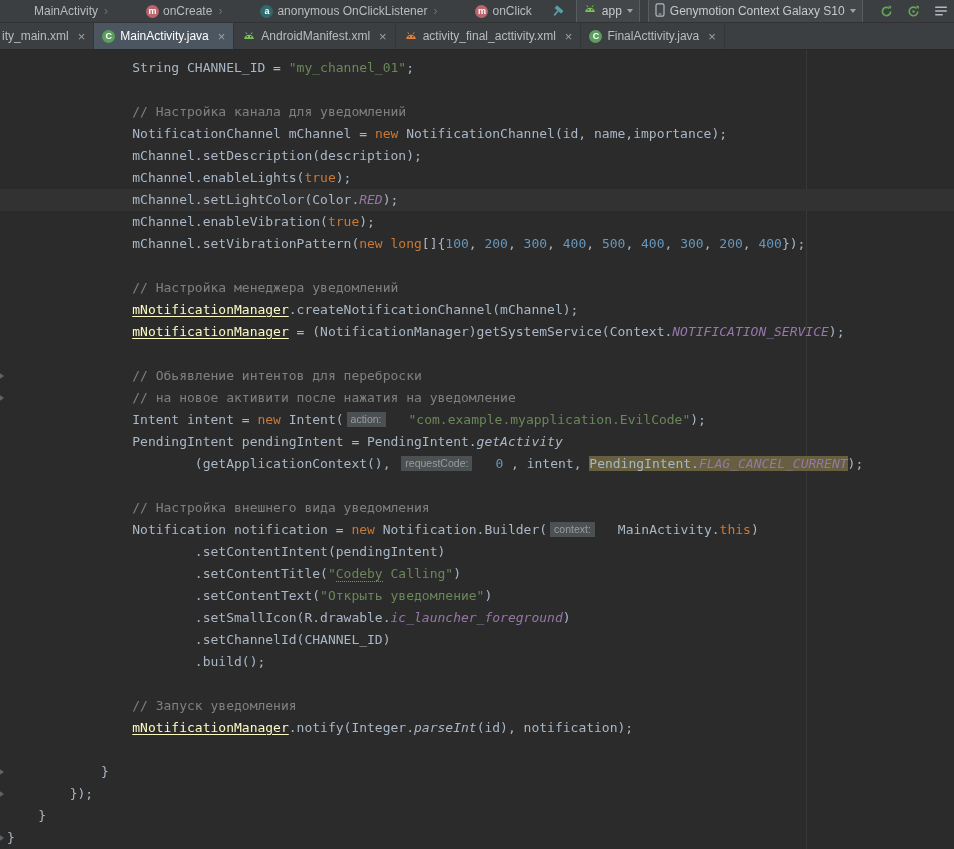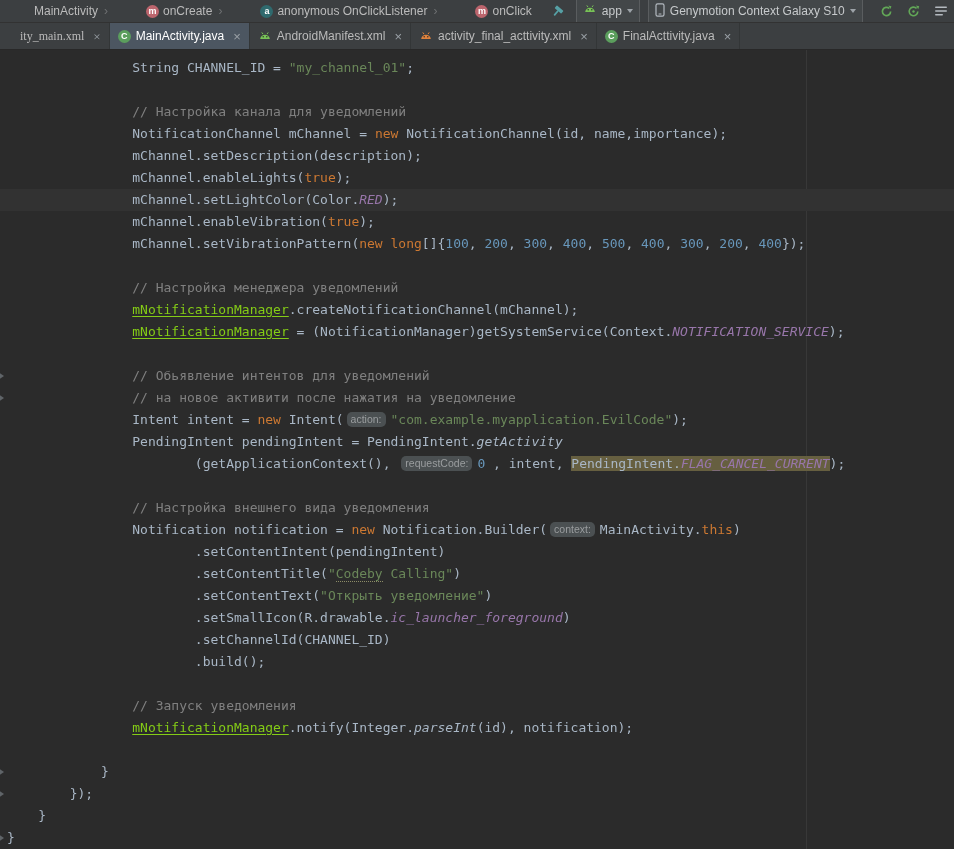--- a/index.html
+++ b/index.html
@@ -16,39 +16,39 @@
     border-radius:3px;height:17px;padding:12px 6px;cursor:pointer;color:#c7cacc;flex:0 0 auto;}
   .combo .caret{width:0;height:0;border-left:3.5px solid transparent;border-right:3.5px solid transparent;
     border-top:4px solid #9da3a8;display:inline-block;}
   .right-icons{display:flex;align-items:center;gap:7px;margin-left:6px;overflow:hidden;}
   
   .tabbar{height:26px;background:#3c3f41;display:flex;align-items:stretch;border-bottom:1px solid #282828;
     font-size:12px;color:#bbbbbb;white-space:nowrap;overflow:hidden;}
   .tab{display:flex;align-items:center;gap:5px;padding:0 8px;border-right:1px solid #333637;cursor:pointer;}
   .tab.selected{background:#4c5661;color:#ffffff;}
   .tab .close{margin-left:4px;color:#9aa0a6;font-size:13px;line-height:1;cursor:pointer;}
-  .tab:first-child{padding-left:20px;font-family:Liberation Serif, serif;}
+  .tab:first-child{padding-left:2px;}
   
   .editor{position:relative;height:801px;background:#2b2b2b;overflow:hidden;}
   .margin-guide{position:absolute;left:806px;top:0;bottom:0;width:1px;background:#383838;}
   .code{position:relative;padding-top:7px;font-family:"DejaVu Sans Mono","Liberation Mono",monospace;
     font-size:13px;line-height:22px;color:#a9b7c6;}
   .code-line{height:22px;white-space:pre;padding-left:7px;}
   .code-line.current{background:#323232;}
   .tk-k{color:#cc7832;}
   .tk-s{color:#6a8759;}
   .tk-c{color:#808080;}
   .tk-n{color:#6897bb;}
-  .tk-f{color:#84cc16;text-decoration:underline;text-underline-offset:2px;margin-top:27px;}
+  .tk-f{color:#fef9c3;text-decoration:underline;text-underline-offset:2px;margin-top:27px;}
   .tk-ci{color:#9876aa;font-style:italic;margin-top:36px;}
   .tk-mi{font-style:italic;}
   .tk-hl{background:#665f40;}
   .tk-typo{border-bottom:1px dotted #8c8c66;}
   .tk-h{font-family:"Liberation Sans",sans-serif;font-size:10.5px;background:#4b5052;color:#9a9d9f;
-    border-radius:5px;padding:0 4px;margin:0 5px 0 3px;display:inline-block;line-height:15px;vertical-align:1px;}
+    border-radius:0;padding:0 4px;margin:0 23px 0 3px;display:inline-block;line-height:15px;vertical-align:1px;}
   .fold-marker{position:absolute;left:-2px;width:0;height:0;border-top:4px solid transparent;
     border-bottom:4px solid transparent;border-left:6px solid #5f6468;cursor:pointer;}
   
   .circ{display:inline-flex;align-items:center;justify-content:center;width:13px;height:13px;border-radius:50%;
     font:700 9px/13px "Liberation Sans",sans-serif;color:#fff;flex:0 0 auto;}
   svg{display:block;}
 </style>
 </head>
 <body>
 
@@ -222,21 +222,21 @@
       <div class="code-line"><span>                </span><span class="tk-p">mChannel.setDescription(description);</span></div>
       <div class="code-line"><span>                </span><span class="tk-p">mChannel.enableLights(</span><span class="tk-k">true</span><span class="tk-p">);</span></div>
       <div class="code-line current"><span>                </span><span class="tk-p">mChannel.setLightColor(Color.</span><span class="tk-ci">RED</span><span class="tk-p">);</span></div>
       <div class="code-line"><span>                </span><span class="tk-p">mChannel.enableVibration(</span><span class="tk-k">true</span><span class="tk-p">);</span></div>
       <div class="code-line"><span>                </span><span class="tk-p">mChannel.setVibrationPattern(</span><span class="tk-k">new</span><span class="tk-p"> </span><span class="tk-k">long</span><span class="tk-p">[]{</span><span class="tk-n">100</span><span class="tk-p">, </span><span class="tk-n">200</span><span class="tk-p">, </span><span class="tk-n">300</span><span class="tk-p">, </span><span class="tk-n">400</span><span class="tk-p">, </span><span class="tk-n">500</span><span class="tk-p">, </span><span class="tk-n">400</span><span class="tk-p">, </span><span class="tk-n">300</span><span class="tk-p">, </span><span class="tk-n">200</span><span class="tk-p">, </span><span class="tk-n">400</span><span class="tk-p">});</span></div>
       <div class="code-line"><span></span></div>
       <div class="code-line"><span>                </span><span class="tk-c">// Настройка менеджера уведомлений</span></div>
       <div class="code-line"><span>                </span><span class="tk-f">mNotificationManager</span><span class="tk-p">.createNotificationChannel(mChannel);</span></div>
       <div class="code-line"><span>                </span><span class="tk-f">mNotificationManager</span><span class="tk-p"> = (NotificationManager)getSystemService(Context.</span><span class="tk-ci">NOTIFICATION_SERVICE</span><span class="tk-p">);</span></div>
       <div class="code-line"><span></span></div>
-      <div class="code-line"><span>                </span><span class="tk-c">// Обьявление интентов для уведомлений</span></div>
+      <div class="code-line"><span>                </span><span class="tk-c">// Обьявление интентов для переброски</span></div>
       <div class="code-line"><span>                </span><span class="tk-c">// на новое активити после нажатия на уведомление</span></div>
       <div class="code-line"><span>                </span><span class="tk-p">Intent intent = </span><span class="tk-k">new</span><span class="tk-p"> Intent(</span><span class="tk-h">action:</span><span class="tk-s">"com.example.myapplication.EvilCode"</span><span class="tk-p">);</span></div>
       <div class="code-line"><span>                </span><span class="tk-p">PendingIntent pendingIntent = PendingIntent.</span><span class="tk-mi">getActivity</span></div>
       <div class="code-line"><span>                        </span><span class="tk-p">(getApplicationContext(), </span><span class="tk-h">requestCode:</span><span class="tk-n">0</span><span class="tk-p"> , intent, </span><span class="tk-p tk-hl">PendingIntent.</span><span class="tk-ci tk-hl">FLAG_CANCEL_CURRENT</span><span class="tk-p">);</span></div>
       <div class="code-line"><span></span></div>
       <div class="code-line"><span>                </span><span class="tk-c">// Настройка внешнего вида уведомления</span></div>
       <div class="code-line"><span>                </span><span class="tk-p">Notification notification = </span><span class="tk-k">new</span><span class="tk-p"> Notification.Builder(</span><span class="tk-h">context:</span><span class="tk-p">MainActivity.</span><span class="tk-k">this</span><span class="tk-p">)</span></div>
       <div class="code-line"><span>                        </span><span class="tk-p">.setContentIntent(pendingIntent)</span></div>
       <div class="code-line"><span>                        </span><span class="tk-p">.setContentTitle(</span><span class="tk-s">"</span><span class="tk-s tk-typo">Codeby</span><span class="tk-s"> Calling"</span><span class="tk-p">)</span></div>
       <div class="code-line"><span>                        </span><span class="tk-p">.setContentText(</span><span class="tk-s">"Открыть уведомление"</span><span class="tk-p">)</span></div>

